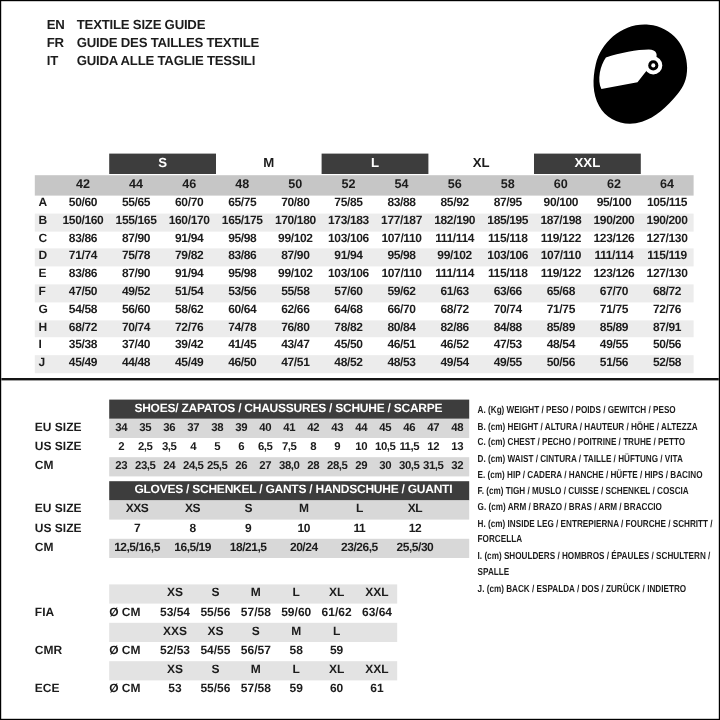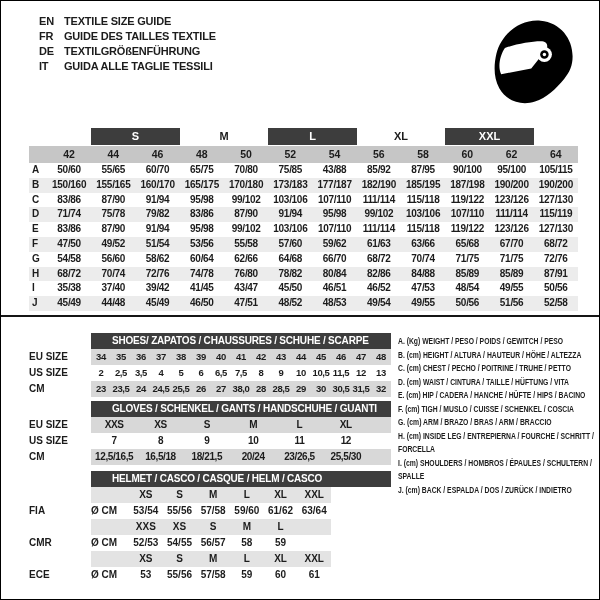--- a/index.html
+++ b/index.html
@@ -68,24 +68,20 @@
 
   <div class="lang-row">
       <span class="lang-code">EN</span>
       <span class="lang-title">TEXTILE SIZE GUIDE</span>
     </div>
       <div class="lang-row">
       <span class="lang-code">FR</span>
       <span class="lang-title">GUIDE DES TAILLES TEXTILE</span>
     </div>
       <div class="lang-row">
-      <span class="lang-code">DE</span>
-      <span class="lang-title">TEXTILGRÖßENFÜHRUNG</span>
-    </div>
-      <div class="lang-row">
       <span class="lang-code">IT</span>
       <span class="lang-title">GUIDA ALLE TAGLIE TESSILI</span>
     </div>
     </div>
 
   <div class="helmet-logo">
     <svg viewBox="0 0 100 100" width="94" height="96" aria-hidden="true">
       <path d="M56 6 C77 8 90 25 90 44 C90 54 87 61 81 68 C72 79 62 88 50 92 C35 97 19 91 12 78 C6 67 6 54 9 41 C14 21 33 4 56 6 Z" fill="#000"></path>
       <path d="M18 35 C30 31 46 28 56 28 C63 28 65 33 61 38 L46 57 L14 63 C10 55 13 42 18 35 Z" fill="#fff"></path>
       <circle cx="60" cy="42" r="8" fill="#fff"></circle>
@@ -129,21 +125,21 @@
     <div class="trow">
         <div class="row-label">A</div>
         <div class="row-cells">
 
         <div class="tcell">50/60</div>
             <div class="tcell">55/65</div>
             <div class="tcell">60/70</div>
             <div class="tcell">65/75</div>
             <div class="tcell">70/80</div>
             <div class="tcell">75/85</div>
-            <div class="tcell">43/88</div>
+            <div class="tcell">83/88</div>
             <div class="tcell">85/92</div>
             <div class="tcell">87/95</div>
             <div class="tcell">90/100</div>
             <div class="tcell">95/100</div>
             <div class="tcell">105/115</div>
           </div>
       </div>
         <div class="trow">
         <div class="row-label">B</div>
         <div class="row-cells">
@@ -415,34 +411,33 @@
               <div class="scell">10</div>
               <div class="scell">11</div>
               <div class="scell">12</div>
             </div>
         </div>
           <div class="srow">
           <div class="slabel">CM</div>
           <div class="sband">
 
           <div class="scell">12,5/16,5</div>
-              <div class="scell">16,5/18</div>
+              <div class="scell">16,5/19</div>
               <div class="scell">18/21,5</div>
               <div class="scell">20/24</div>
               <div class="scell">23/26,5</div>
               <div class="scell">25,5/30</div>
             </div>
         </div>
         </div>
     </section>
 
     <section class="sub helmet-sec">
       <div class="sub-head">
         <div class="sub-head-spacer"></div>
-        <div class="sub-bar">HELMET / CASCO / CASQUE / HELM / CASCO</div>
       </div>
       <div class="helmet-rows">
 
       <div class="hrow">
           <div class="slabel"></div>
           <div class="hband">
             <div class="hprefix"></div>
             <div class="hcells">
 
             <div class="hcell">XS</div>

